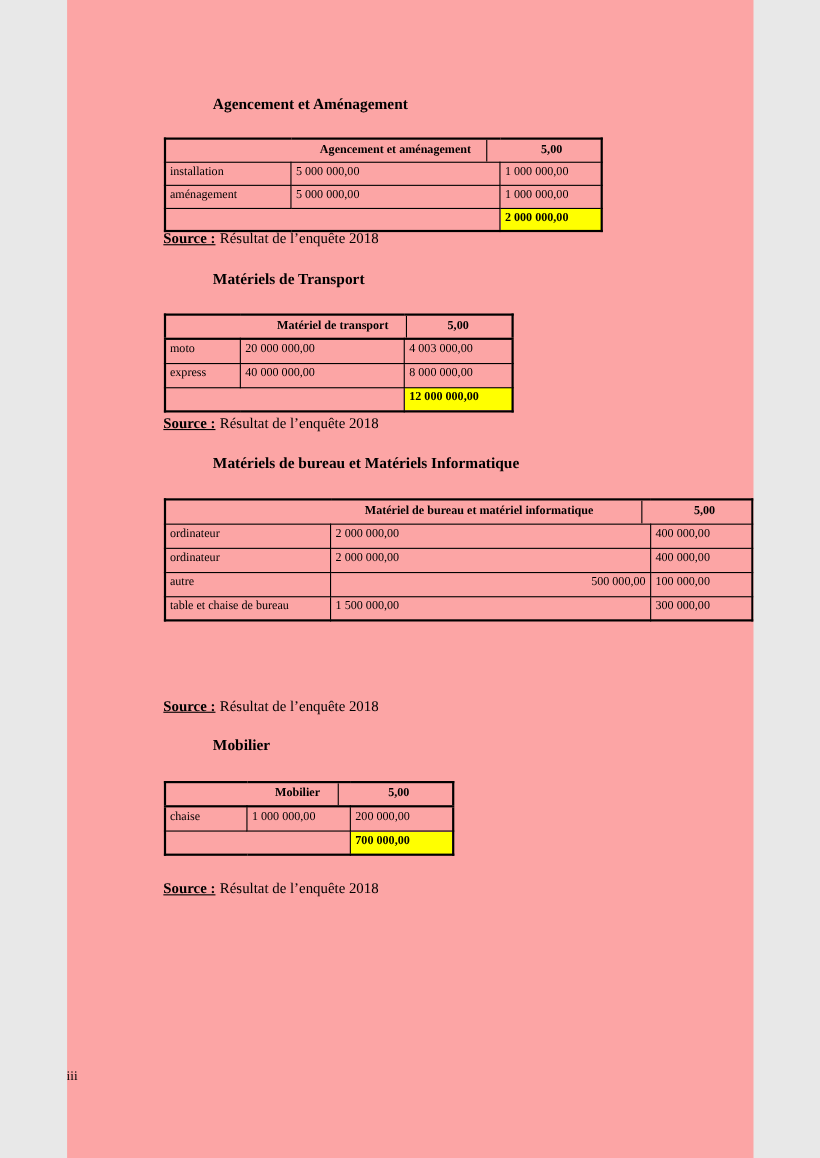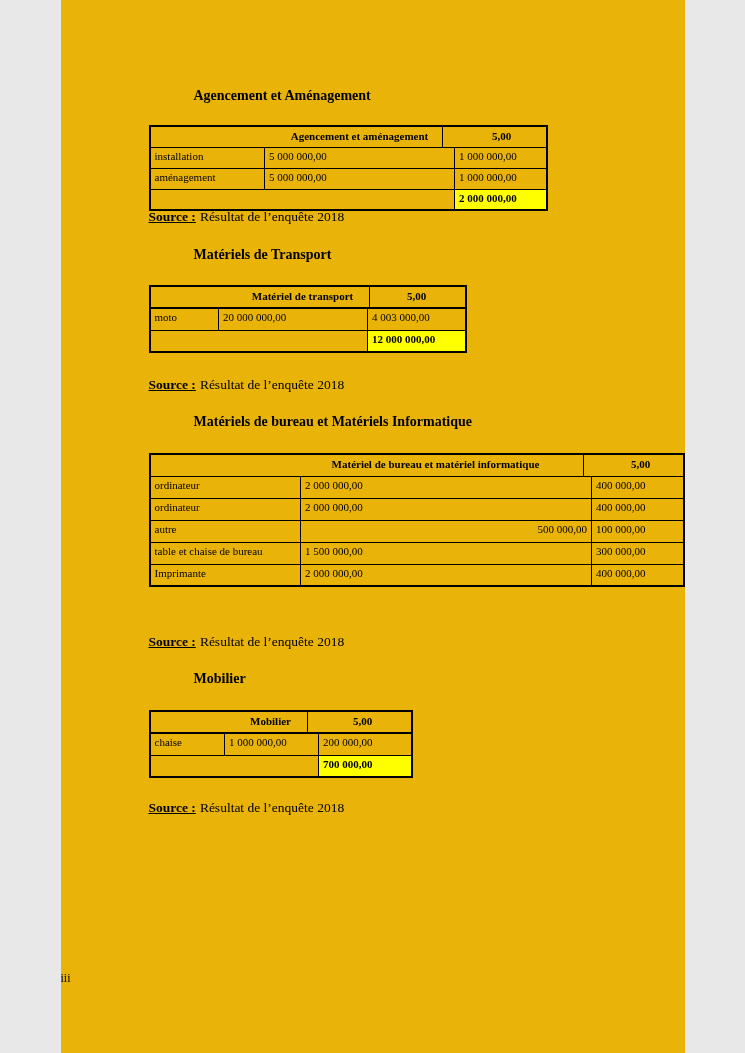--- a/index.html
+++ b/index.html
@@ -1,19 +1,19 @@
 <!DOCTYPE html>
 <html><head>
 <meta charset="utf-8">
 <style>
   html,body { margin:0; padding:0; }
   body { background:#e8e8e8; }
   .page {
     position:relative; width:624px; height:1053px; margin:0 auto;
-    background:#eab308; color:#000;
+    background:#fca5a5; color:#000;
     font-family:"Liberation Serif","DejaVu Serif",serif;
     overflow:hidden;
   }
   .heading {
     position:absolute; left:133px;
     font-size:14px; font-weight:bold; line-height:1.15; white-space:nowrap;
   }
   .src { position:absolute; left:88px; font-size:13.5px; white-space:nowrap; }
   .src .src-label { font-weight:bold; text-decoration:underline; }
   .src .src-text  { margin-left:4px; }
@@ -121,20 +121,25 @@
         <span class="h-title">Matériel de transport</span>
         <span class="h-rate">5,00</span>
         <span class="h-div"></span>
       </td>
     </tr>
     <tr>
       <td>moto</td>
       <td>20 000 000,00</td>
       <td>4 003 000,00</td>
     </tr>
+    <tr>
+      <td>express</td>
+      <td>40 000 000,00</td>
+      <td>8 000 000,00</td>
+    </tr>
     <tr class="total-row">
       <td colspan="2"></td>
       <td class="total">12 000 000,00</td>
     </tr>
   </tbody>
     </table>
 
   <div class="src" id="s1">
     <span class="src-label">Source :</span><span class="src-text">Résultat de l’enquête 2018</span>
   </div>
@@ -168,25 +173,20 @@
     <tr>
       <td>autre</td>
       <td class="ra">500 000,00</td>
       <td>100 000,00</td>
     </tr>
     <tr>
       <td>table et chaise de bureau</td>
       <td>1 500 000,00</td>
       <td>300 000,00</td>
     </tr>
-    <tr>
-      <td>Imprimante</td>
-      <td>2 000 000,00</td>
-      <td>400 000,00</td>
-    </tr>
   </tbody>
     </table>
 
   <div class="src" id="s2">
     <span class="src-label">Source :</span><span class="src-text">Résultat de l’enquête 2018</span>
   </div>
 
   <div class="heading" id="h3">Mobilier</div>
 
   <table class="dt" id="t3">

